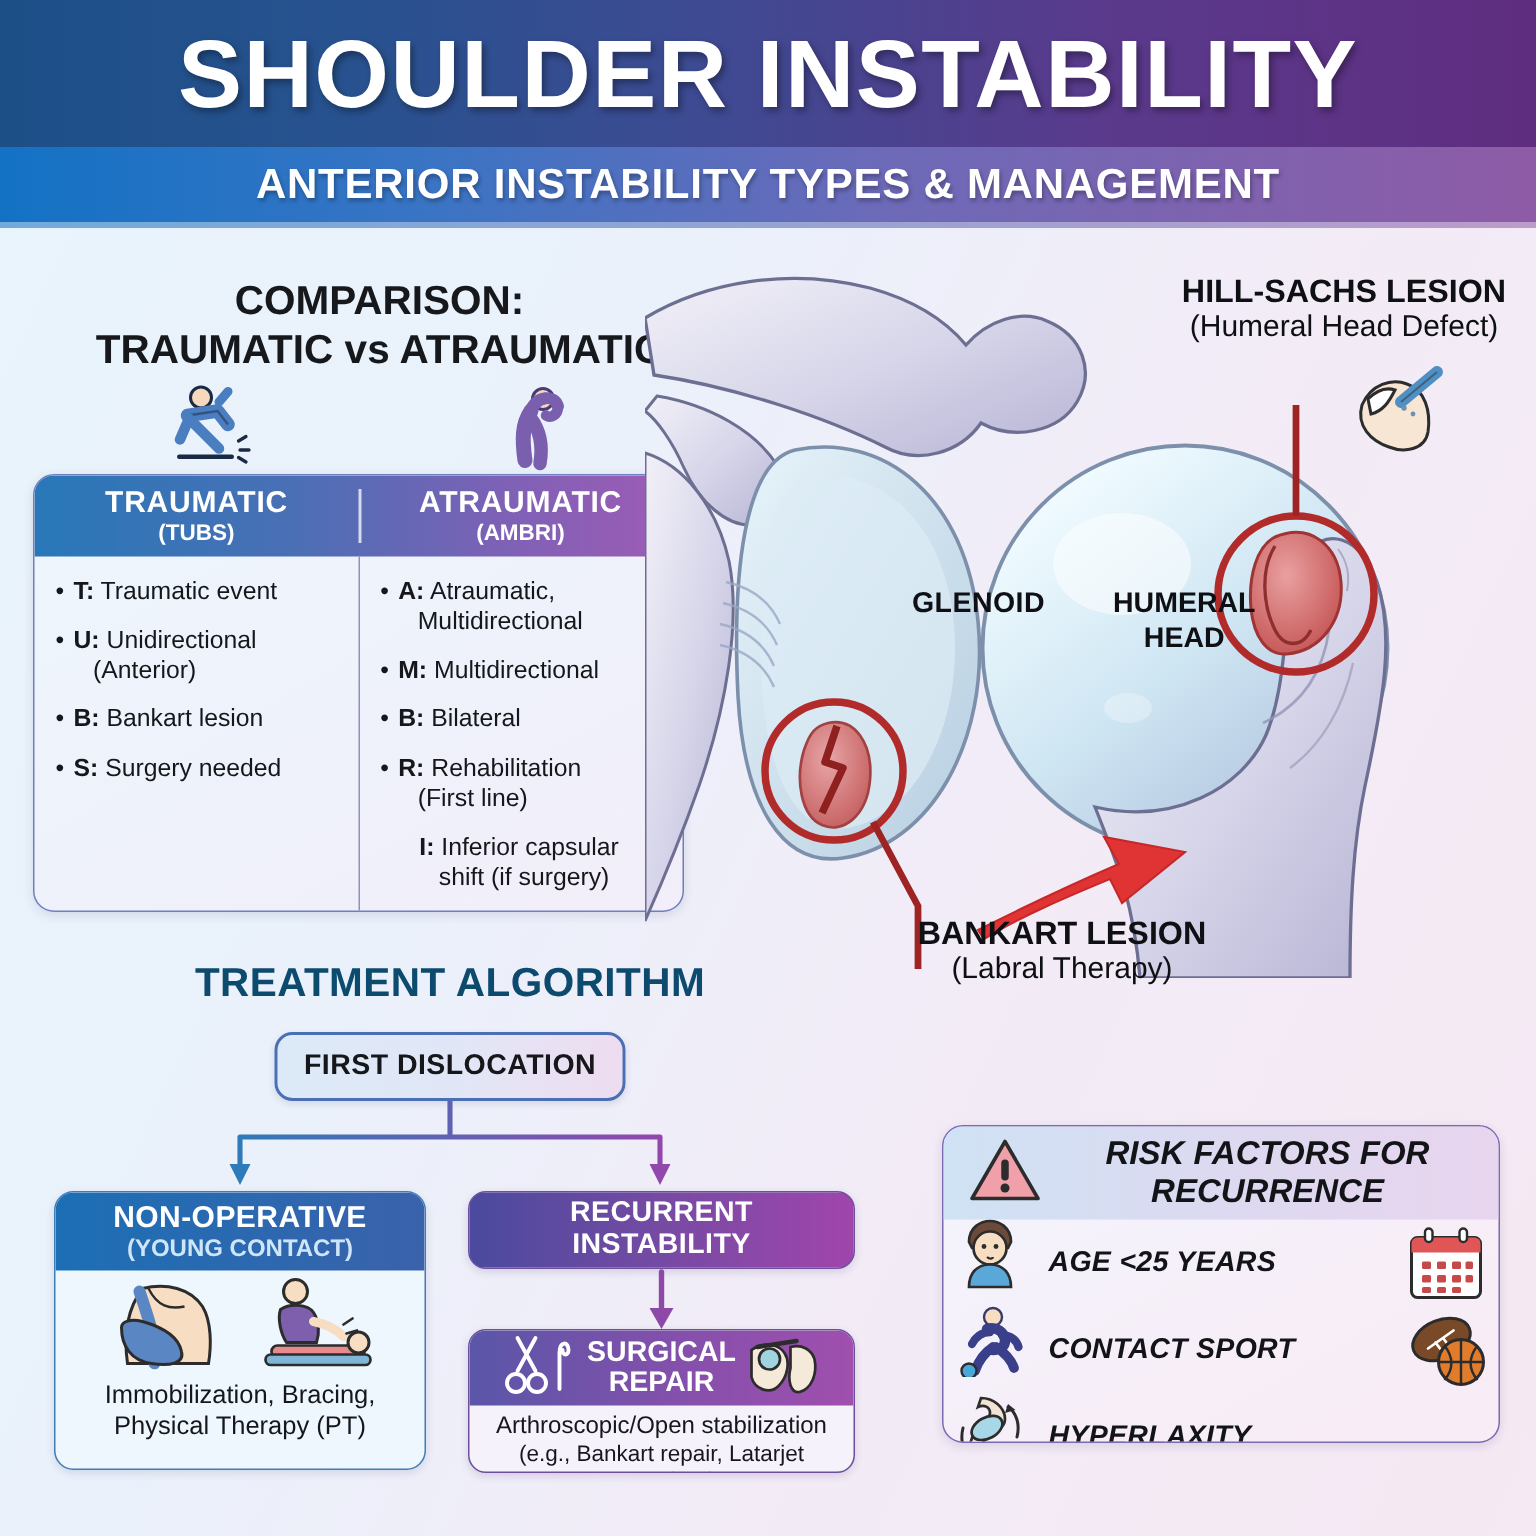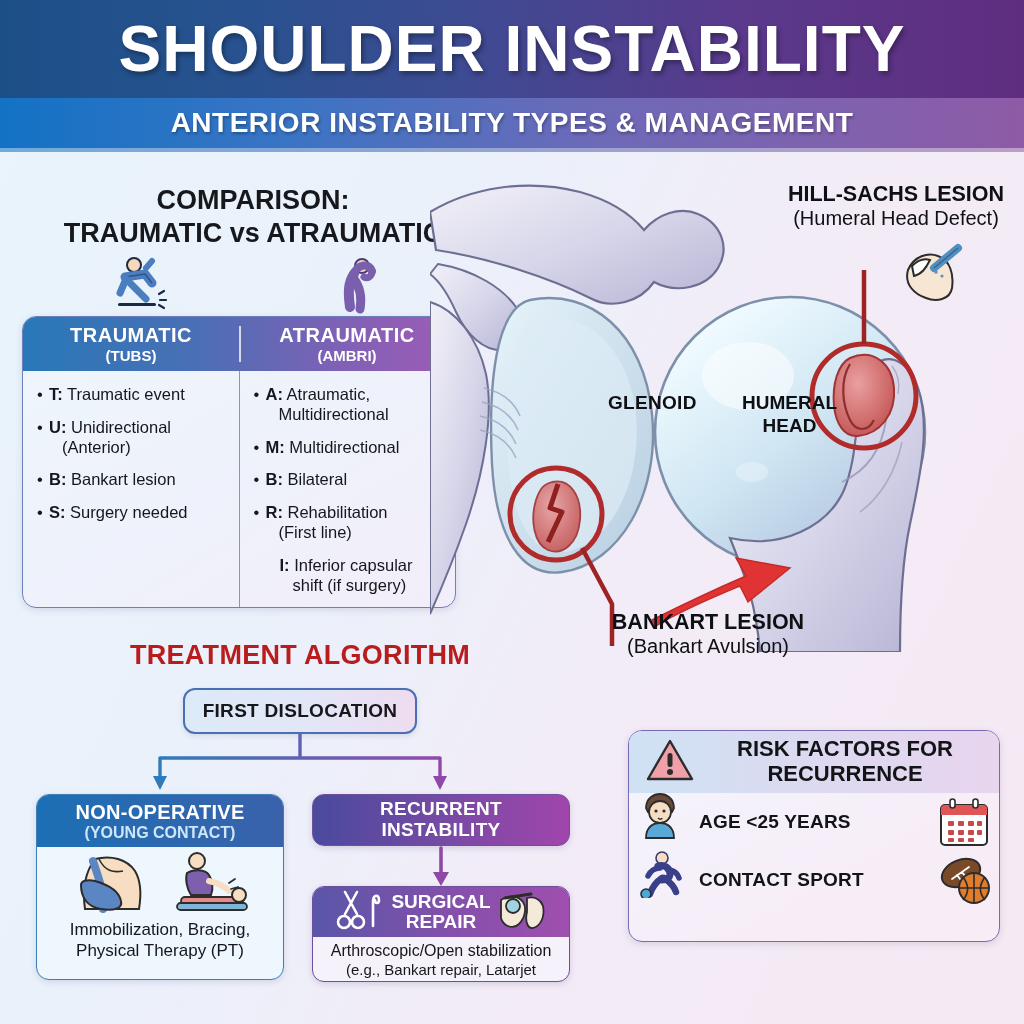--- a/index.html
+++ b/index.html
@@ -58,21 +58,21 @@
   .anat svg{ position:absolute; left:0; top:0; }
   .lbl{ position:absolute; font-weight:bold; color:#0e1014; }
   .lbl .sub{ display:block; font-weight:normal; font-size:20px; }
   .hs{ left:766px; top:182px; width:250px; font-size:21.5px; text-align:center; line-height:1.15; }
   .bk{ left:558px; top:625px; width:320px; font-size:21.5px; text-align:center; line-height:1.15; }
   .glen{ left:608px; top:392px; font-size:19px; letter-spacing:.3px; }
   .hum{ left:748px; top:392px; font-size:19px; text-align:center; line-height:1.2; }
 
   
   .alg-title{ position:absolute; left:30px; top:640px; width:540px; text-align:center;
-    font-size:27px; font-weight:bold; color:#b91c1c; letter-spacing:.3px; }
+    font-size:27px; font-weight:bold; color:#0c4a6e; letter-spacing:.3px; }
   .firstbox{ position:absolute; left:183px; top:688px; width:234px; height:46px;
     border-radius:12px; border:2px solid #4a6fb5;
     background:linear-gradient(90deg,#dceaf8 0%,#e2e6f6 55%,#eedcf0 100%);
     display:flex; align-items:center; justify-content:center;
     font-size:19px; font-weight:bold; color:#15171b; letter-spacing:.3px;
     box-shadow:0 2px 5px rgba(40,50,90,.12); }
   .branch{ position:absolute; left:30px; top:734px; width:560px; height:64px; }
 
   .nonop{ position:absolute; left:36px; top:794px; width:248px; height:186px;
     border-radius:13px; border:1.6px solid #3f7db5; overflow:hidden;
@@ -95,24 +95,24 @@
     border-radius:12px; border:1.5px solid #6d4f9e; overflow:hidden;
     background:#f6f2fb; box-shadow:0 2px 6px rgba(60,40,100,.16); }
   .surg .hd{ height:50px; background:linear-gradient(90deg,#5a56a8 0%,#8450ab 55%,#a04fae 100%);
     display:flex; align-items:center; justify-content:center; gap:6px; color:#fff; position:relative;}
   .surg .hd .t{ font-size:19px; font-weight:bold; line-height:1.05; text-align:center; }
   .surg .cap{ padding:5px 5px 0; text-align:center; color:#15171b; }
   .surg .cap .l1{ font-size:16px; line-height:1.18; }
   .surg .cap .l2{ font-size:15px; line-height:1.2; }
 
   
-  .risk{ position:absolute; left:628px; top:730px; width:372px; height:212px;
+  .risk{ position:absolute; left:628px; top:750px; width:372px; height:212px;
     border-radius:14px; border:1.6px solid #7a6ab4; overflow:hidden;
     background:linear-gradient(150deg,#f2f5fd 0%,#f6eef8 55%,#f8ecf5 100%);
-    box-shadow:0 2px 7px rgba(50,45,95,.14); }
+    box-shadow:0 2px 7px rgba(50,45,95,.14);font-style:italic; }
   .risk .hd{ height:62px; background:linear-gradient(90deg,#cfe2f4 0%,#dcd9f0 50%,#e8d5ee 100%);
     display:flex; align-items:center; gap:10px; padding-left:16px; }
   .risk .hd .t{ font-size:22px; font-weight:bold; color:#121418; line-height:1.12; flex:1; text-align:center; padding-right:14px; }
   .rrow{ height:58px; display:flex; align-items:center; padding:0 4px; gap:12px; }
   .rrow .lab{ font-size:19px; font-weight:bold; color:#121418; letter-spacing:.2px; flex:1; }
   .rrow .li{ width:54px; flex:none; display:flex; align-items:center; justify-content:center; }
   .rrow .ri{ width:62px; flex:none; display:flex; align-items:center; justify-content:center; }
 </style>
 </head>
 <body>
@@ -284,21 +284,21 @@
       <path d="M338 642 C348 640 356 646 358 656" fill="none" stroke="#7f96b5" stroke-width="5" stroke-linecap="round"></path>
     </g>
   </svg>
 
   <div class="lbl hs" style="left:336px; top:30px; width:260px;">
     <span>HILL-SACHS LESION</span>
     <span class="sub">(Humeral Head Defect)</span>
   </div>
   <div class="lbl bk" style="left:128px; top:458px; width:300px;">
     <span>BANKART LESION</span>
-    <span class="sub">(Bankart Avulsion)</span>
+    <span class="sub">(Labral Therapy)</span>
   </div>
   <div class="lbl glen" style="left:178px; top:240px;">GLENOID</div>
   <div class="lbl hum" style="left:312px; top:240px;">
     <span>HUMERAL</span><br>
     <span>HEAD</span>
   </div>
 
   <div style="position:absolute; left:462px; top:88px;">
     <svg width="86" height="66" viewBox="0 0 86 66">
       <path d="M16 30 C22 16 36 12 46 16 C58 20 62 34 60 48 C58 60 44 62 34 58 C22 54 12 44 16 30 Z" fill="#f7e6d4" stroke="#2c2c2c" stroke-width="2"></path>
@@ -468,13 +468,27 @@
     <span class="ri">
       <svg width="58" height="50" viewBox="0 0 58 50">
         <ellipse cx="26" cy="18" rx="20" ry="13" transform="rotate(-22 26 18)" fill="#7a4a28" stroke="#2c2c2c" stroke-width="2"></ellipse>
         <path d="M17 24 L34 12 M22 20 L25 24 M27 17 L30 21" stroke="#fff" stroke-width="1.8" stroke-linecap="round"></path>
         <circle cx="39" cy="33" r="15" fill="#e07c2c" stroke="#2c2c2c" stroke-width="2"></circle>
         <path d="M24 33 h30 M39 18 v30 M28 22 C34 30 34 38 28 45 M50 22 C44 30 44 38 50 45" fill="none" stroke="#2c2c2c" stroke-width="1.6"></path>
       </svg>
     </span>
   </div>
 
+  <div class="rrow">
+    <span class="li">
+      <svg width="48" height="48" viewBox="0 0 48 48">
+        <path d="M18 4 C26 4 34 10 34 18 C34 24 28 26 24 28 C20 30 18 36 18 44 L10 44 C10 34 12 28 16 24 C20 20 24 18 24 14 C24 10 20 8 16 10 Z" fill="#f2e4d4" stroke="#2c2c2c" stroke-width="1.8"></path>
+        <ellipse cx="22" cy="24" rx="11" ry="7" transform="rotate(-28 22 24)" fill="#a8d8e8" stroke="#2c2c2c" stroke-width="1.8"></ellipse>
+        <path d="M6 24 C4 32 6 40 12 44" fill="none" stroke="#2c2c2c" stroke-width="2" stroke-linecap="round"></path>
+        <path d="M12 46 L7 42 L14 40 Z" fill="#2c2c2c"></path>
+        <path d="M42 30 C44 22 42 14 36 10" fill="none" stroke="#2c2c2c" stroke-width="2" stroke-linecap="round"></path>
+        <path d="M36 8 L41 12 L34 14 Z" fill="#2c2c2c"></path>
+      </svg>
+    </span>
+    <span class="lab">HYPERLAXITY</span>
+    <span class="ri"></span>
+  </div>
 </div>
 
 </body></html>

